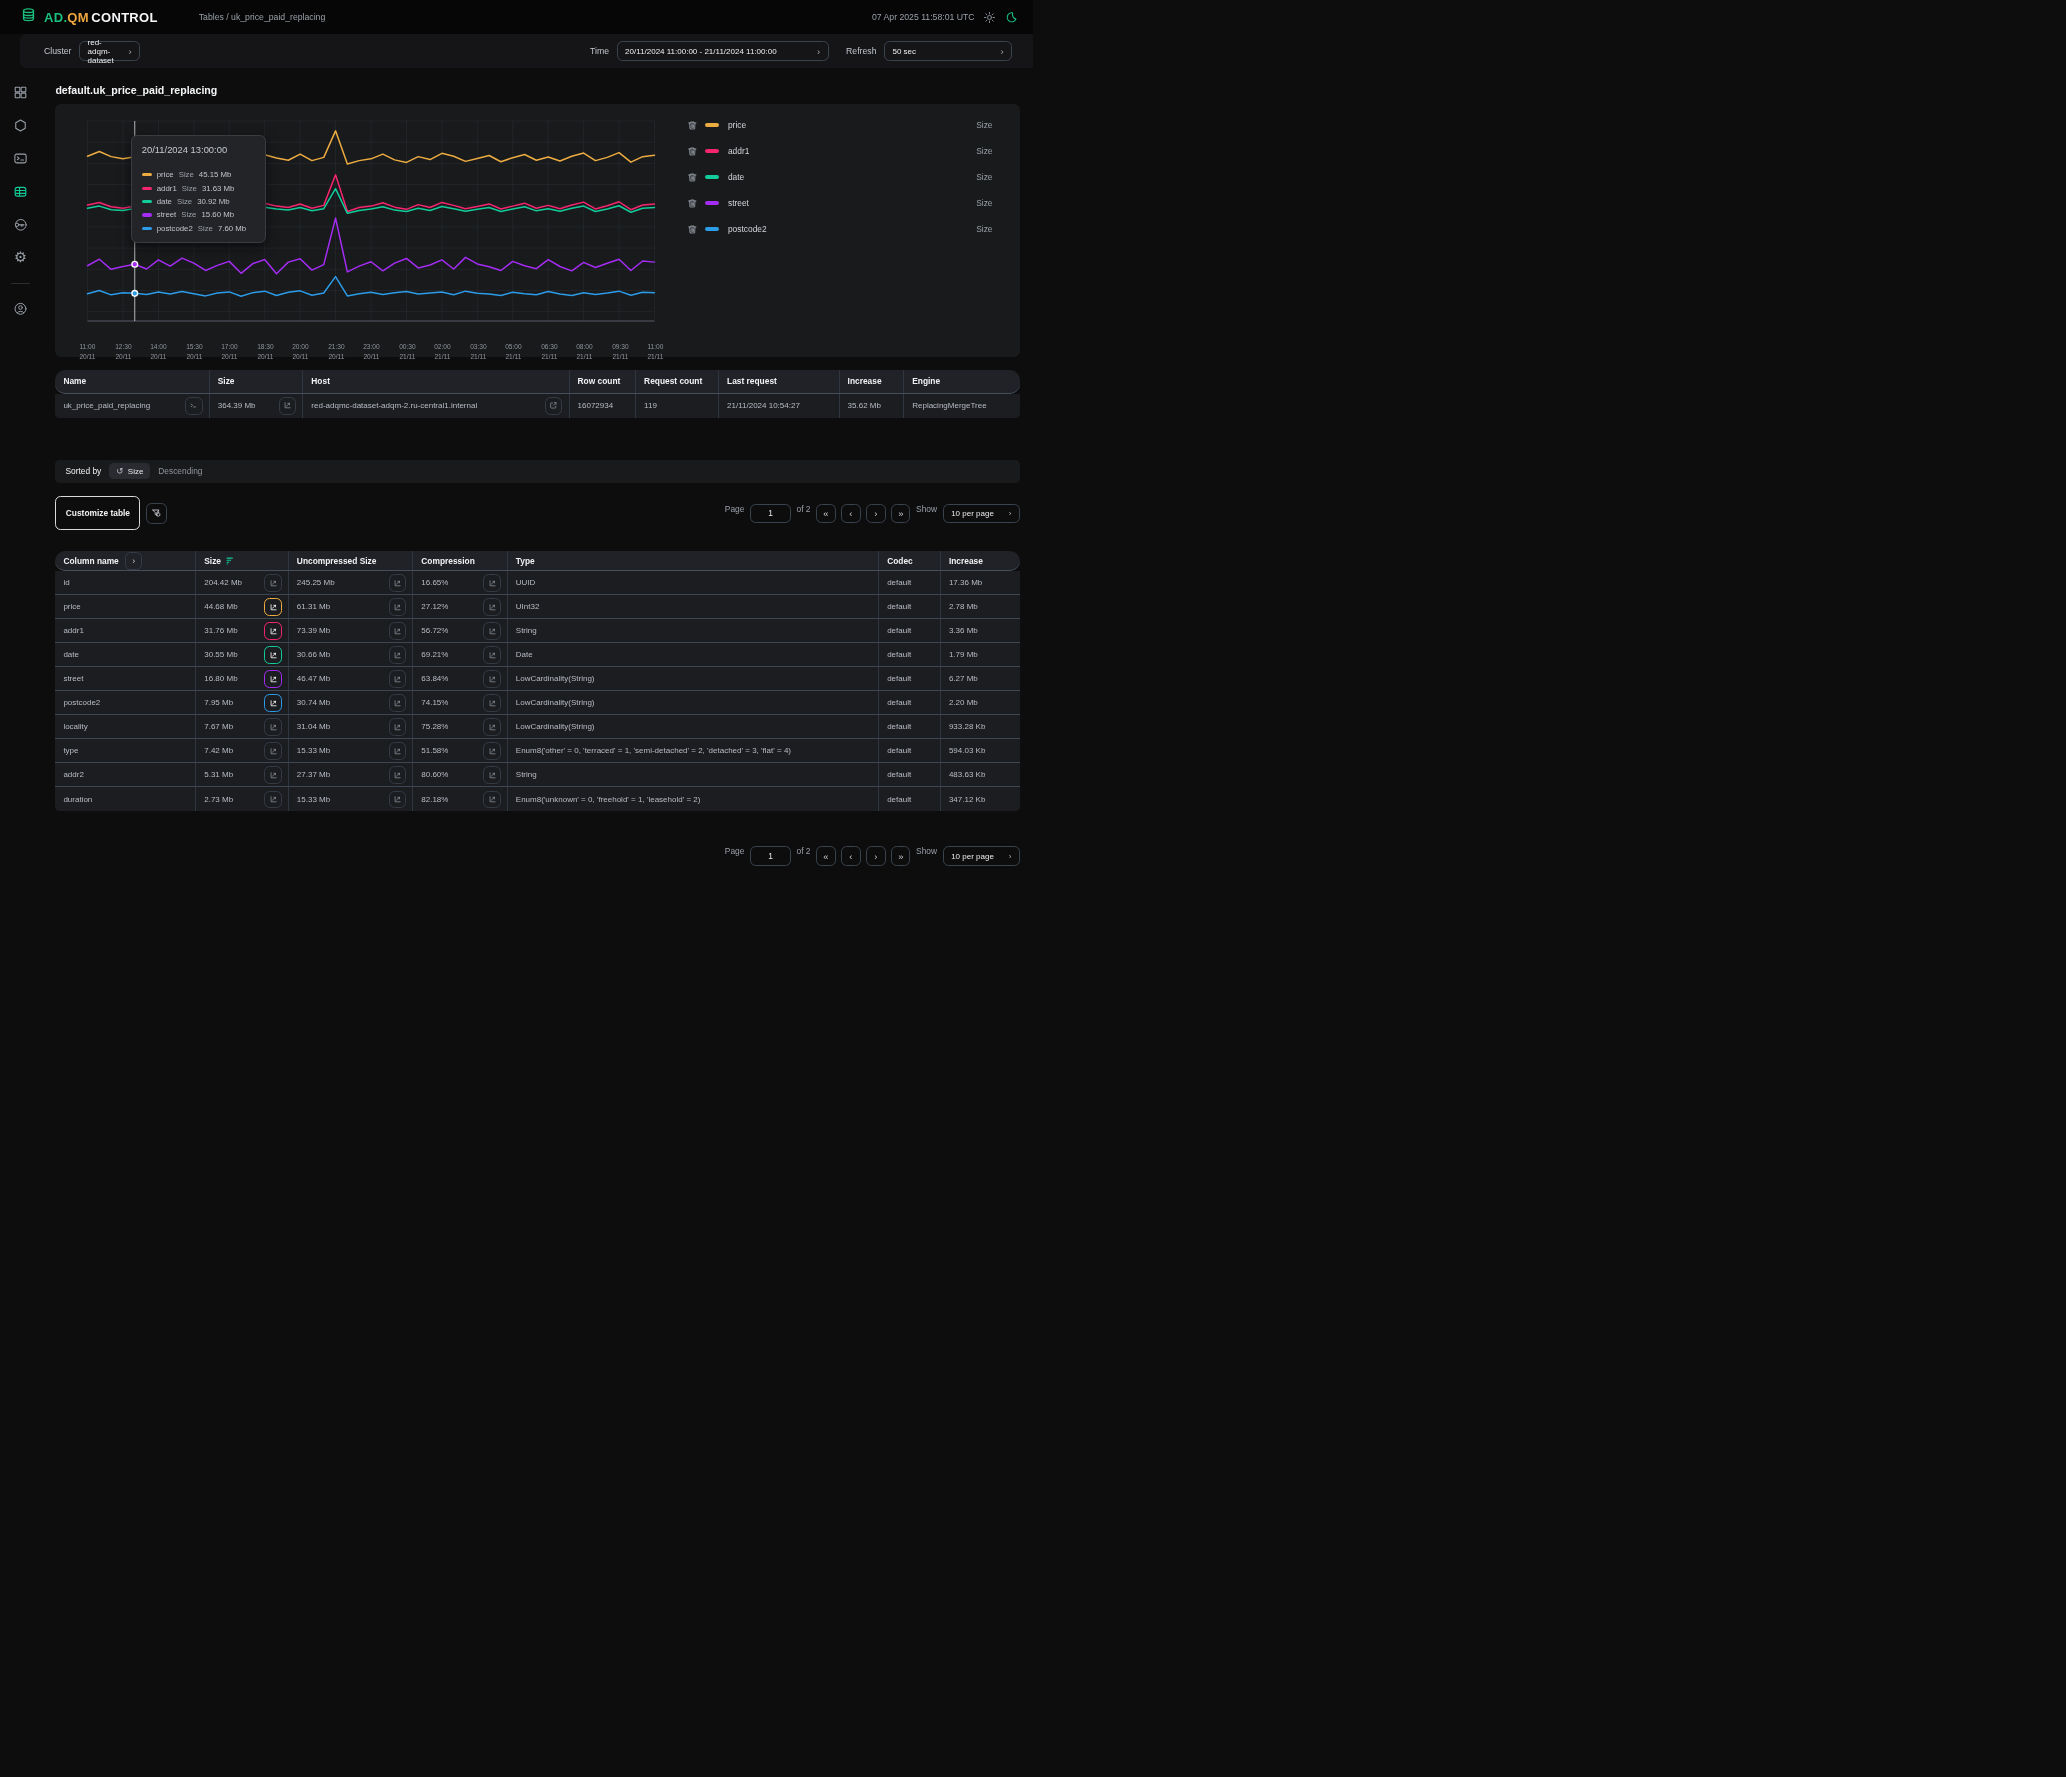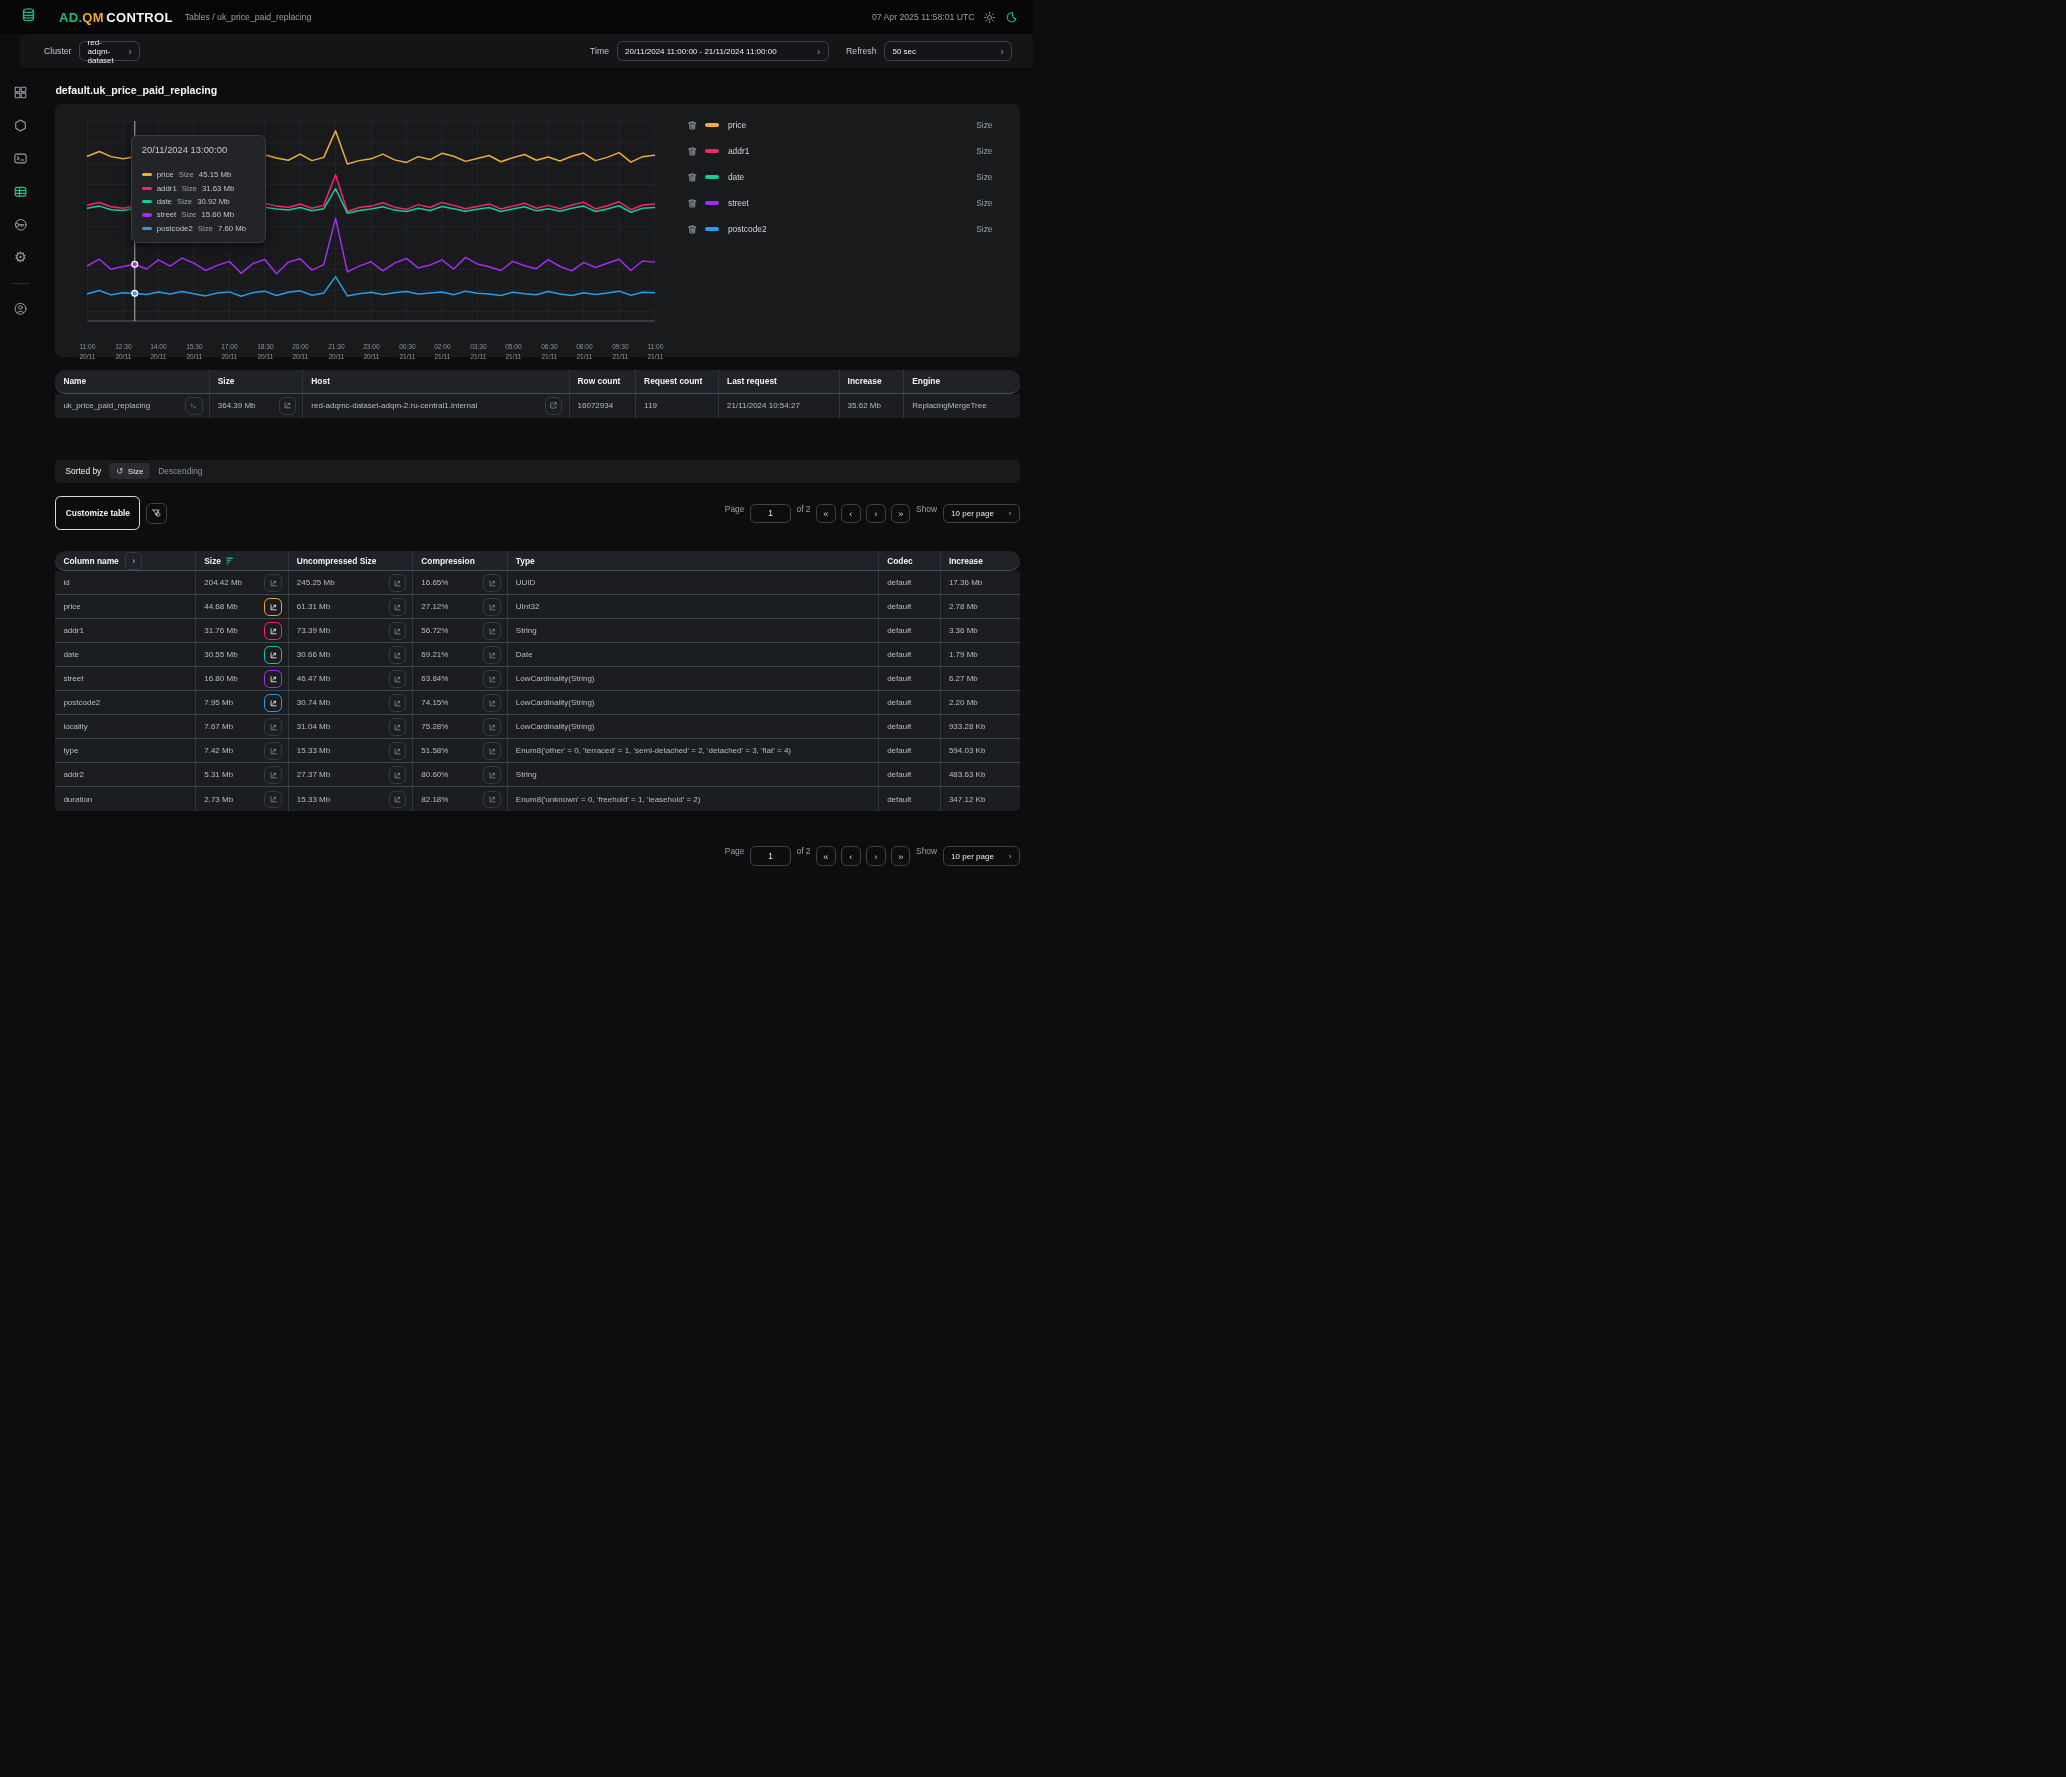--- a/index.html
+++ b/index.html
@@ -2,23 +2,23 @@
 <html style="font-size:10px"><head>
 <meta charset="utf-8">
 <style>
   * { margin:0; padding:0; box-sizing:border-box; }
   html,body { width:1033px; height:889px; background:#0d0d0e; overflow:hidden;
     font-family:"Liberation Sans", sans-serif; color:#e9eaec; }
   .app { width:100%; height:100%; display:flex; flex-direction:column; }
 
   
   header { height:34px; background:#060607; display:flex; align-items:center; padding:0 15px 0 20px; flex:0 0 auto; }
-  .logo { display:flex; align-items:center; gap:22px; font-weight:bold; font-size:13px; letter-spacing:0.3px; }
+  .logo { display:flex; align-items:center; gap:7px; font-weight:bold; font-size:13px; letter-spacing:0.3px; }
   .logo .ad { color:#1abf7d; } .logo .qm { color:#efa73f; } .logo .ctl { color:#f4f5f6; margin-left:2.5px; }
-  .crumb { margin-left:12px; font-size:8.7px; color:#9aa0a8; }
+  .crumb { margin-left:41px; font-size:8.7px; color:#9aa0a8; }
   .hright { margin-left:auto; display:flex; align-items:center; gap:8.7px; }
   .datetime { font-size:8.7px; color:#9aa0a8; }
   .hbtn { background:none; border:none; cursor:pointer; display:flex; align-items:center; }
 
   
   .filter-bar { height:34px; margin-left:20px; background:#151518; border-radius:6.2px 0 0 6.2px;
     display:flex; align-items:center; padding:0 21px 0 24px; flex:0 0 auto; }
   .flabel { font-size:8.7px; color:#c3c8cf; margin-right:7.5px; }
   .fselect { height:20.6px; border:0.6px solid #3a434f; border-radius:5.6px; background:transparent;
     display:flex; align-items:center; padding:0 7.5px; font-size:8px; color:#eceef0; cursor:pointer; }

